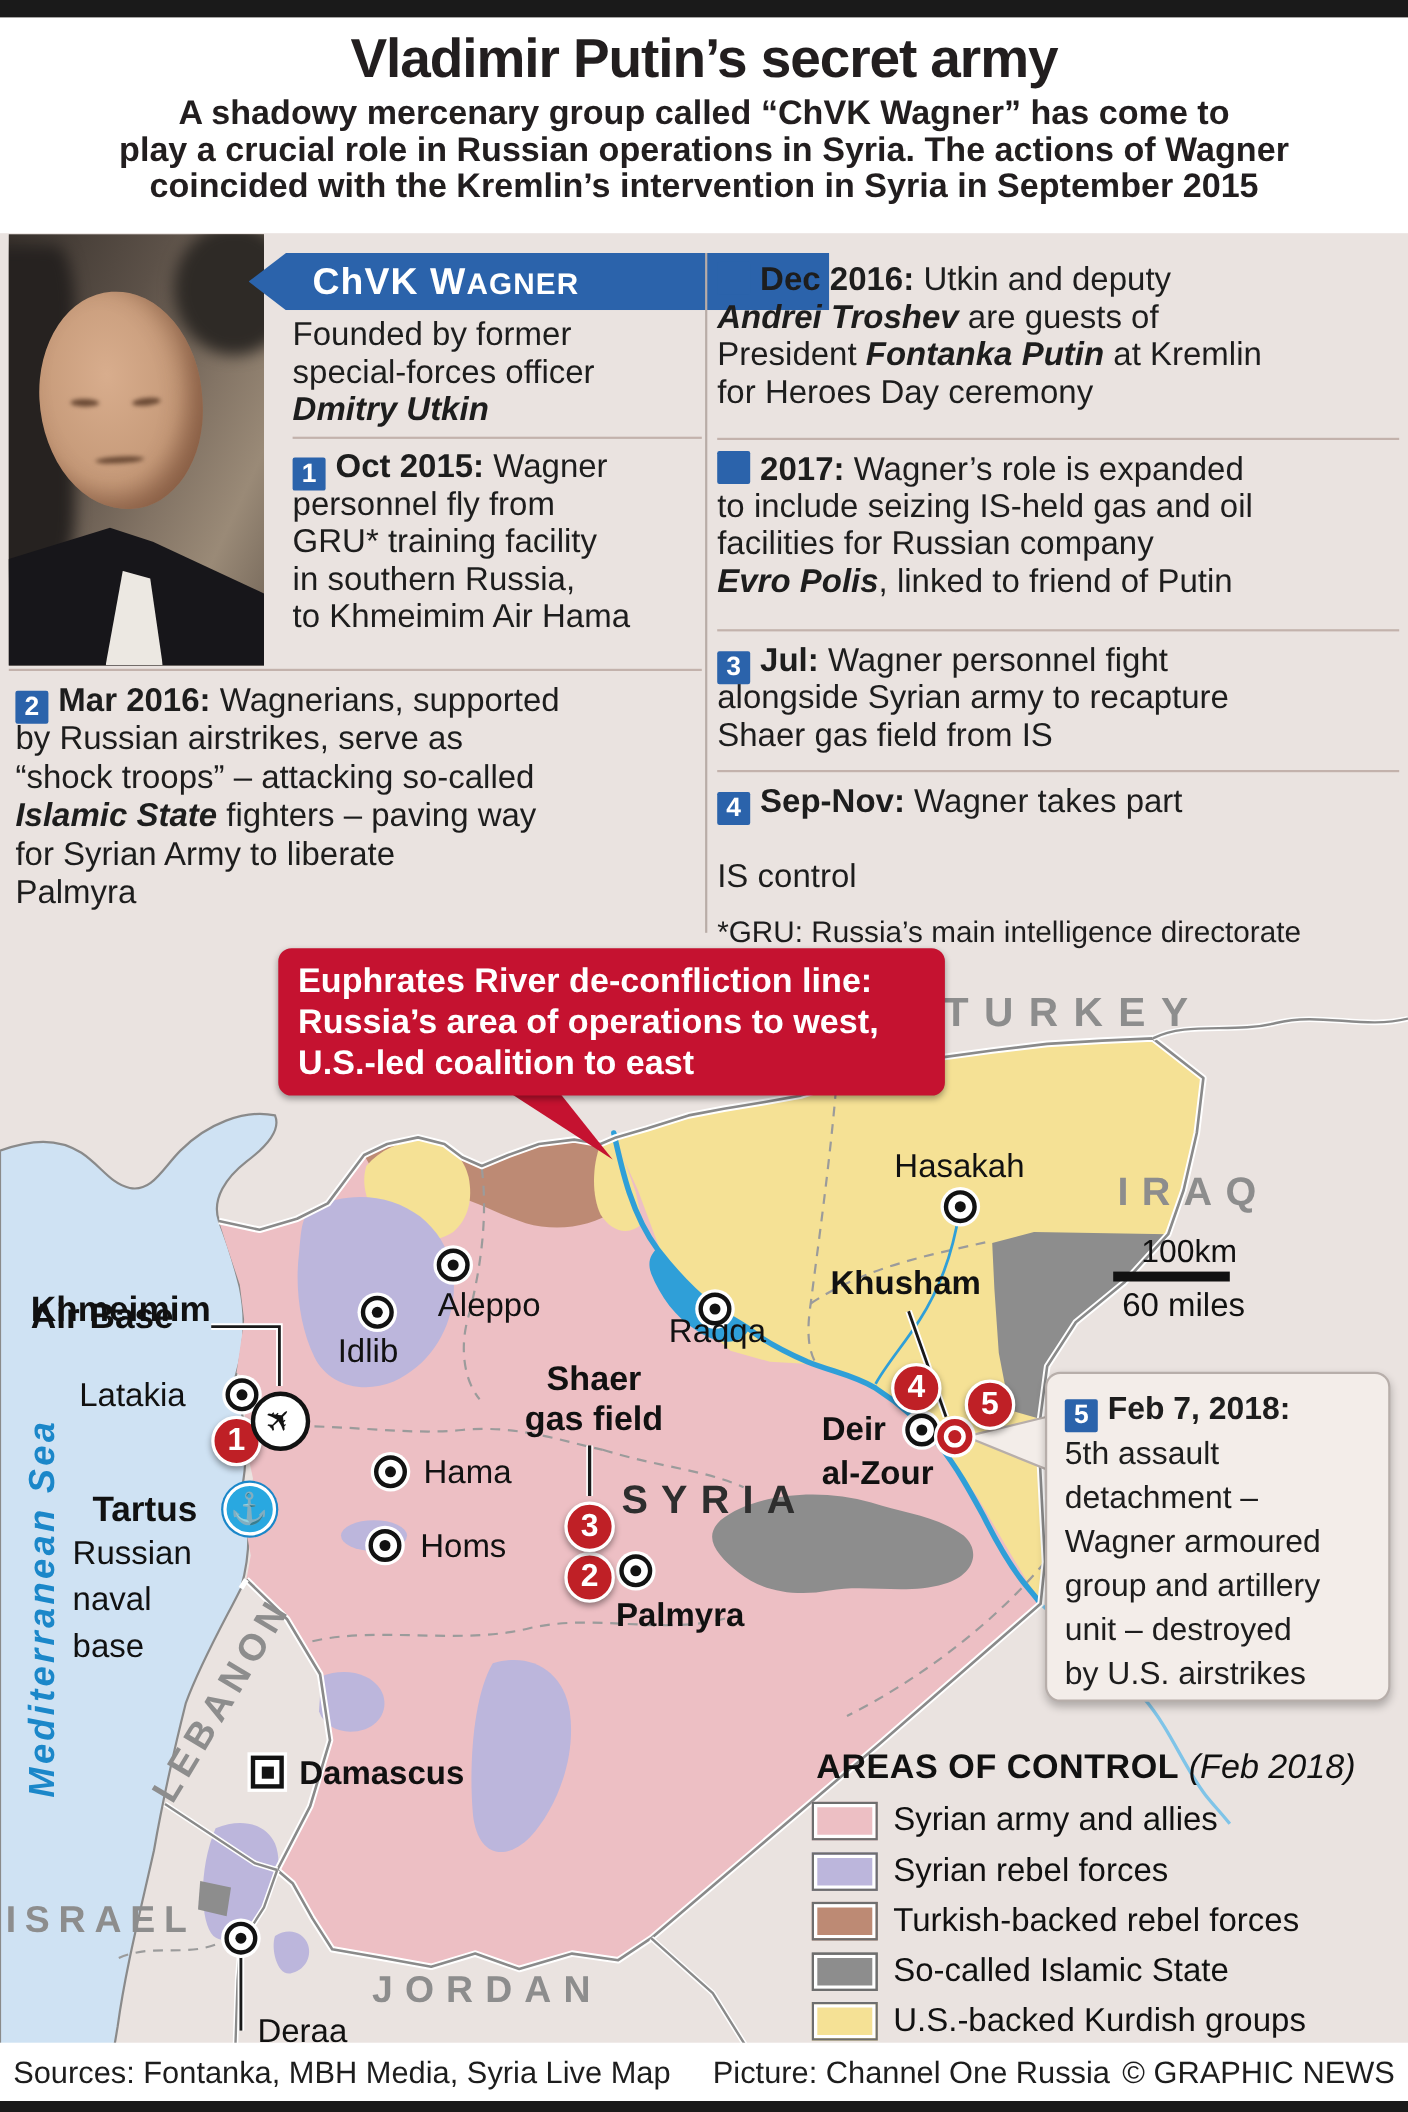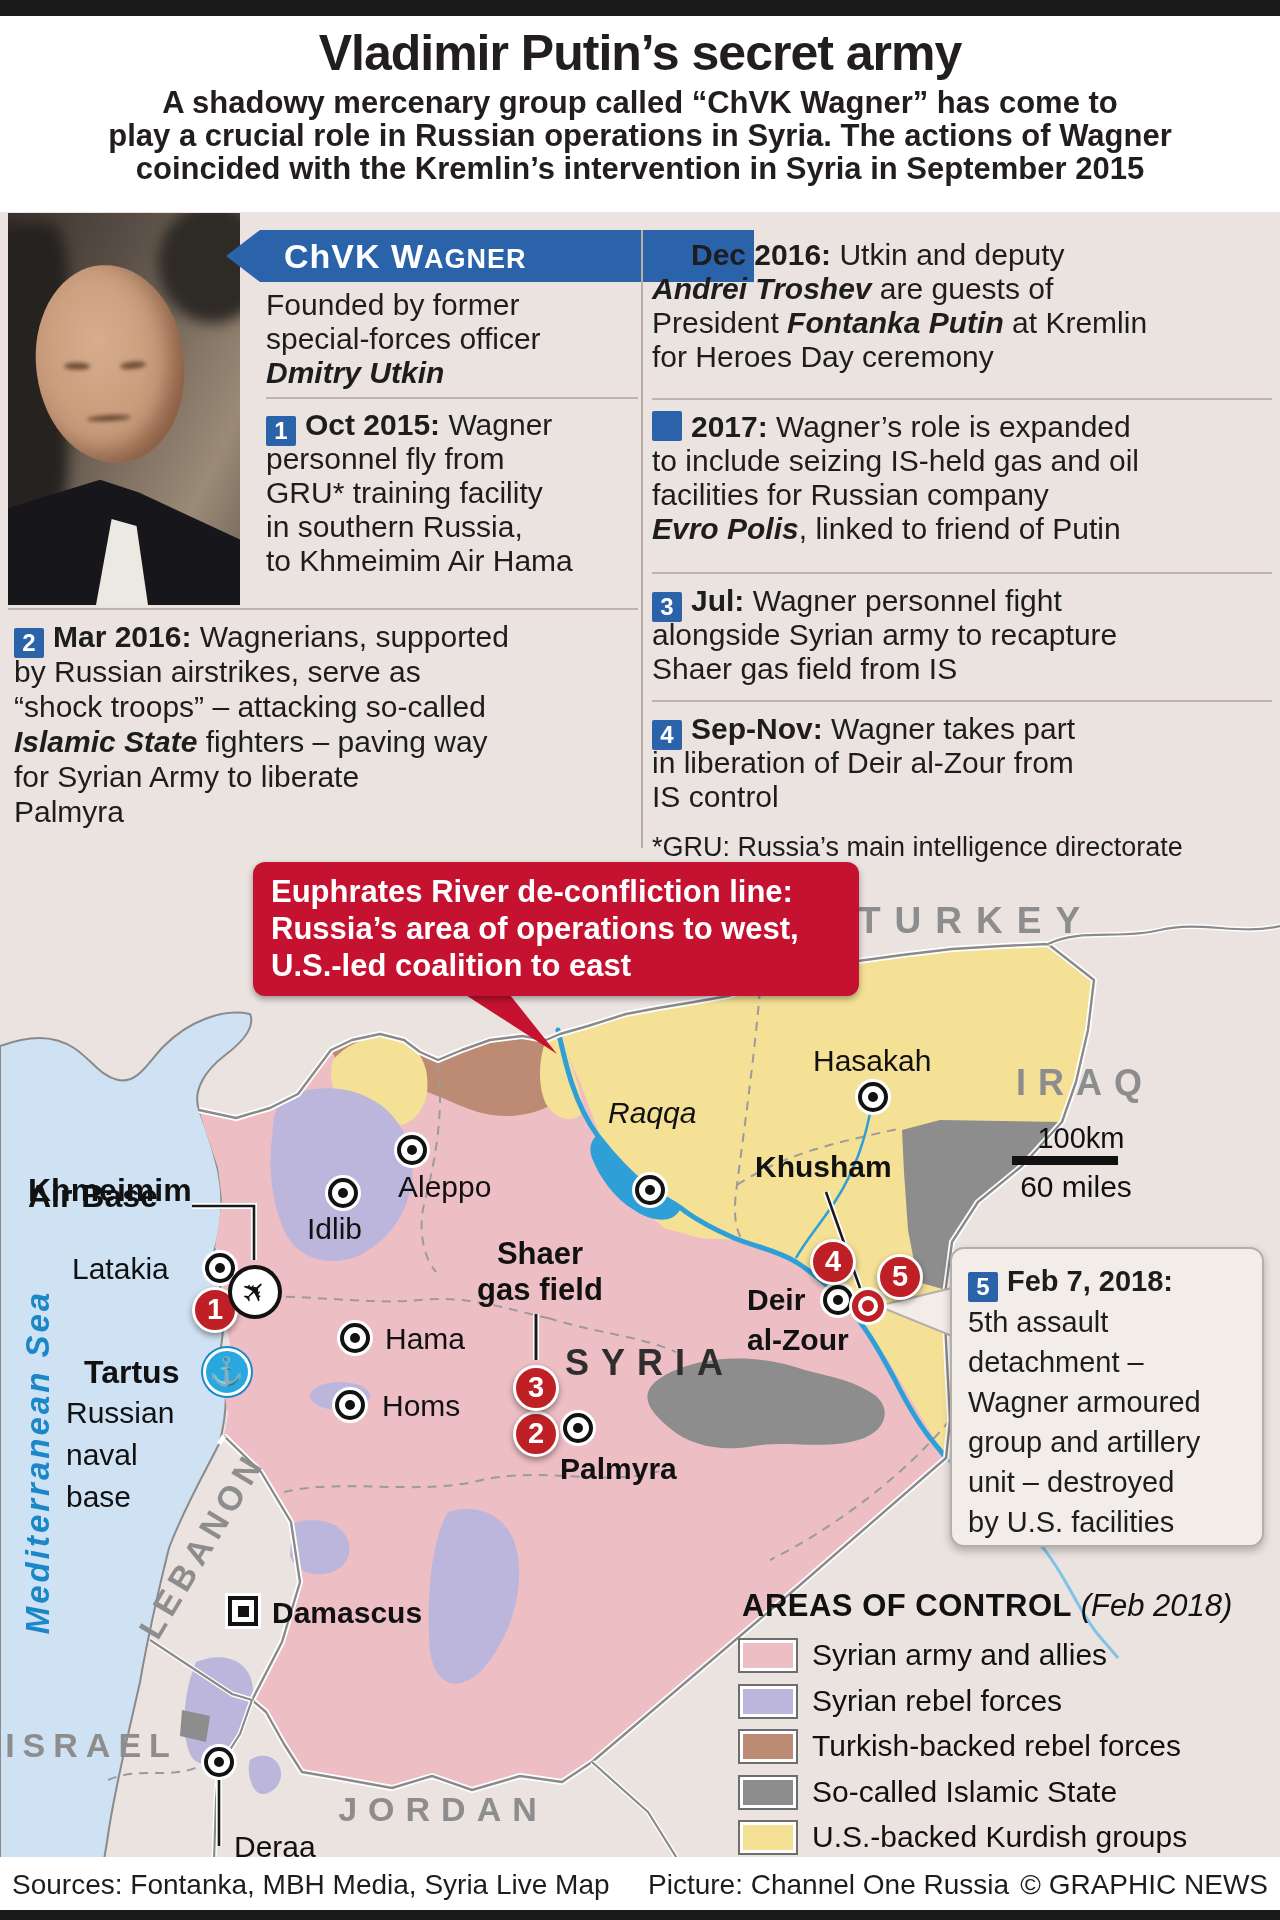--- a/index.html
+++ b/index.html
@@ -145,21 +145,20 @@
   <div class="abs tl" style="left:652px;top:512px;"><span class="bi">Evro Polis</span><span>, linked to friend of Putin</span></div>
   <div class="abs tl" style="left:652px;top:478px;">facilities for Russian company</div>
   <div class="rule" style="left:652px;top:572px;width:620px;"></div>
 
   <div class="abs tl" style="left:652px;top:584px;"><span class="nsq">3</span><span class="b">Jul:</span><span> Wagner personnel fight</span></div>
   <div class="abs tl" style="left:652px;top:618px;">alongside Syrian army to recapture</div>
   <div class="abs tl" style="left:652px;top:652px;">Shaer gas field from IS</div>
   <div class="rule" style="left:652px;top:700px;width:620px;"></div>
 
   <div class="abs tl" style="left:652px;top:712px;"><span class="nsq">4</span><span class="b">Sep-Nov:</span><span> Wagner takes part</span></div>
-  <div class="abs tl" style="left:652px;top:746px;">in liberation of Deir al-Zour from</div>
   <div class="abs tl" style="left:652px;top:780px;">IS control</div>
   <div class="footnote" style="left:652px;top:832px;">*GRU: Russia’s main intelligence directorate</div>
 
   <svg width="1280" height="1012" viewBox="0 848 1280 1012" style="position:absolute;left:0;top:848px;z-index:1;">
 
     <path d="M0,1046 C28,1036 52,1034 74,1048 C92,1060 100,1076 118,1080 C138,1084 148,1062 164,1046 C188,1022 222,1008 250,1014 C256,1028 240,1044 224,1056 C206,1070 192,1090 199,1110 C207,1130 213,1150 218,1170 C224,1198 222,1226 214,1252 C221,1286 227,1320 220,1352 C229,1386 227,1416 219,1444 C204,1474 184,1508 169,1548 C157,1596 147,1642 140,1682 C128,1736 114,1790 107,1842 L104,1860 L0,1860 Z" fill="#cfe2f3" stroke="#8a8a8a" stroke-width="2"></path>
 
     <path d="M199,1110 L236,1118 L270,1108 L298,1094 L316,1070 L331,1050 L352,1040 L380,1034 L404,1040 L420,1052 L438,1060 L462,1050 L490,1040 L522,1036 L546,1040 L560,1034 L588,1026 L626,1014 L658,1008 L694,1002 L728,996 L762,985 L794,975 L824,967 L858,961 L902,955 L952,949 L1002,946 L1048,944 L1094,980 L1088,1030 L1076,1082 L1062,1122 L1022,1166 L978,1202 L952,1242 L944,1302 L947,1362 L950,1420 L946,1458 L800,1585 L592,1762 L562,1782 L520,1776 L472,1790 L432,1776 L392,1788 L348,1780 L302,1772 L284,1744 L266,1712 L252,1700 L282,1642 L300,1582 L291,1522 L261,1472 L224,1436 L228,1414 L222,1382 L230,1344 L221,1302 L226,1256 L215,1248 L222,1200 L218,1168 L206,1132 Z" fill="#edbfc4"></path>
 
     <path d="M560,1034 L588,1026 L626,1014 L658,1008 L694,1002 L728,996 L762,985 L794,975 L824,967 L858,961 L902,955 L952,949 L1002,946 L1048,944 L1094,980 L1088,1030 L1076,1082 L1062,1122 L1022,1166 L978,1202 L952,1242 L944,1302 L947,1362 L950,1420 L946,1458 L916,1408 L888,1360 L856,1316 L816,1278 L776,1252 L736,1240 L700,1238 L664,1228 L638,1205 L612,1168 L597,1128 L580,1082 L568,1056 Z" fill="#f5e195"></path>
@@ -282,21 +281,21 @@
     <span style="display:inline-block;font-size:30px;line-height:46px;transform:rotate(-45deg);color:#121212;">✈</span>
   </div>
   <div class="iconcircle" style="left:203px;top:1348px;width:48px;height:48px;background:#29a8e0;border:3px solid #fff;box-shadow:0 0 0 2px #1b87c9;color:#fff;font-size:28px;line-height:42px;">⚓</div>
 
   <div class="city" style="left:72px;top:1252px;">Latakia</div>
   <div class="city" style="left:307px;top:1212px;">Idlib</div>
   <div class="city" style="left:398px;top:1170px;">Aleppo</div>
   <div class="city" style="left:385px;top:1322px;">Hama</div>
   <div class="city" style="left:382px;top:1389px;">Homs</div>
   <div class="city b" style="left:560px;top:1452px;">Palmyra</div>
-  <div class="city" style="left:608px;top:1096px;font-style:italic;">Raqqa</div>
+  <div class="city" style="left:608px;top:1194px;">Raqqa</div>
   <div class="city" style="left:813px;top:1044px;">Hasakah</div>
   <div class="city b" style="left:755px;top:1150px;">Khusham</div>
   <div class="city b" style="left:272px;top:1596px;">Damascus</div>
   <div class="city" style="left:234px;top:1830px;">Deraa</div>
   <div class="city b" style="left:747px;top:1283px;">Deir</div>
   <div class="city b" style="left:747px;top:1323px;">al-Zour</div>
   <div class="city b" style="left:430px;top:1236px;width:220px;text-align:center;font-size:31px;">Shaer</div>
   <div class="city b" style="left:430px;top:1272px;width:220px;text-align:center;font-size:31px;">gas field</div>
   <div class="city b" style="left:28px;top:1172px;font-size:32px;">Khmeimim</div>
   <div class="city b" style="left:28px;top:1178px;font-size:32px;">Air Base</div>
@@ -307,21 +306,21 @@
   <div class="city" style="left:1021px;top:1122px;width:120px;text-align:center;font-size:29px;">100km</div>
   <div class="city" style="left:1016px;top:1170px;width:120px;text-align:center;font-size:30px;">60 miles</div>
 
   <div class="box5">
     <div class="tl"><span class="nsq">5</span><span class="b">Feb 7, 2018:</span></div>
     <div class="tl">5th assault</div>
     <div class="tl">detachment –</div>
     <div class="tl">Wagner armoured</div>
     <div class="tl">group and artillery</div>
     <div class="tl">unit – destroyed</div>
-    <div class="tl">by U.S. facilities</div>
+    <div class="tl">by U.S. airstrikes</div>
   </div>
 
   <div class="legend-title">
     <span class="t">Areas of Control</span>
     <span class="n">(Feb 2018)</span>
   </div>
   <div class="sw" style="top: 1638px; background-color: rgb(237, 191, 196);"></div>
   <div class="swlab" style="top:1638px;">Syrian army and allies</div>
   <div class="sw" style="top: 1684px; background-color: rgb(188, 182, 220);"></div>
   <div class="swlab" style="top:1684px;">Syrian rebel forces</div>

